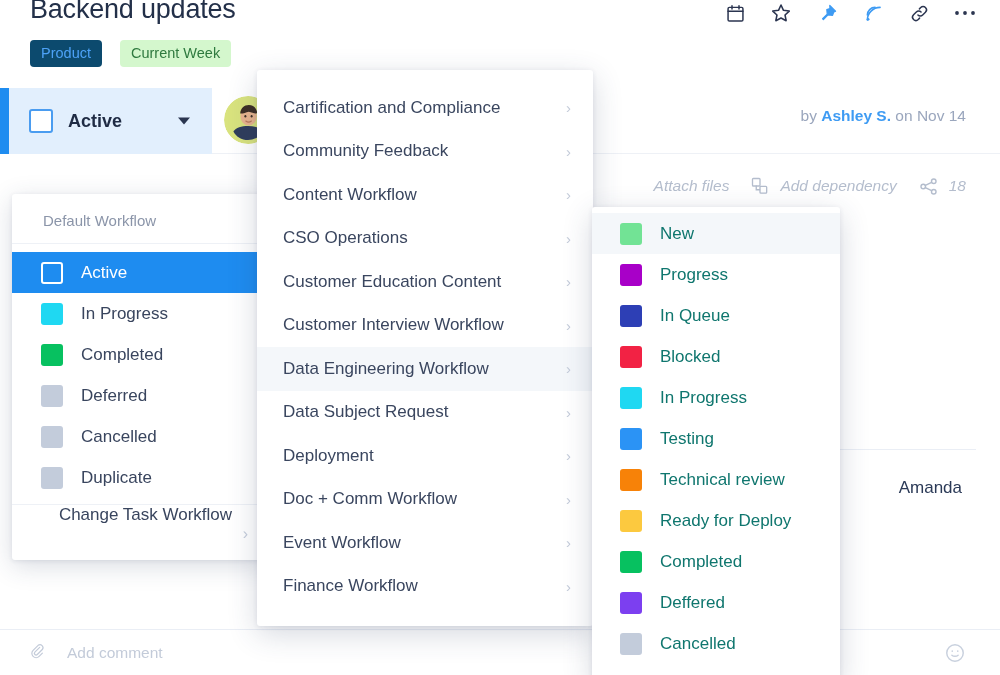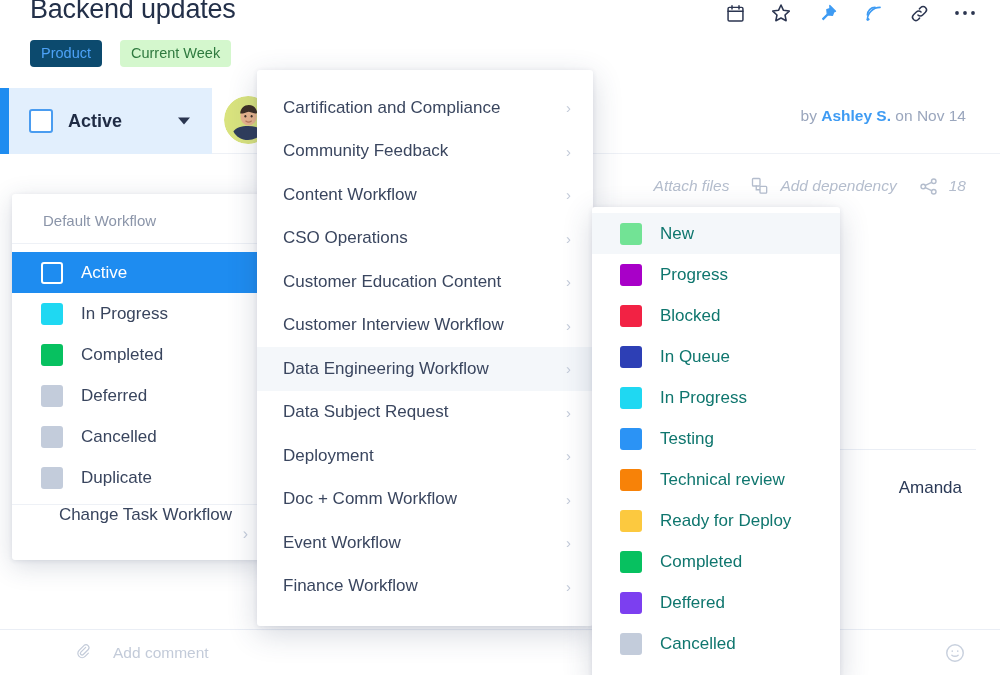--- a/index.html
+++ b/index.html
@@ -91,21 +91,21 @@
   .dv-ic.sep { border-left: 1px solid #eaeef5; border-right: 1px solid #eaeef5; padding: 0 14px; margin: 0; }
 
   .amanda {
     position: absolute; right: 38px; top: 478px;
     font-size: 17px; color: #2b3a57;
   }
 
   .comment-bar {
     position: absolute; left: 0; right: 0; bottom: 0; height: 46px;
     border-top: 1px solid #eaeef5; background: #fff;
-    display: flex; align-items: center; padding-left: 46px;
+    display: flex; align-items: center;
   }
   .comment-left { display: flex; align-items: center; gap: 22px; margin-left: 28px; color: #c3cbd9; font-size: 15.5px; }
   .comment-right { margin-left: auto; margin-right: 34px; display: flex; align-items: center; }
 
   
   .menu1 {
     position: absolute; left: 12px; top: 154px; width: 258px;
     background: #ffffff; border-radius: 3px;
     box-shadow: 0 6px 26px rgba(45,60,95,0.18), 0 1px 4px rgba(45,60,95,0.10);
     padding-top: 6px; z-index: 20; margin-top: 40px;
@@ -390,28 +390,28 @@
 <div class="menu3">
   <div class="m3-item hov">
     <span class="m3-sw" style="background:#72e395"></span>
     <span>New</span>
   </div>
   <div class="m3-item">
     <span class="m3-sw" style="background:#a800c8"></span>
     <span>Progress</span>
   </div>
   <div class="m3-item">
+    <span class="m3-sw" style="background:#2d3fb5"></span>
+    <span>In Queue</span>
+  </div>
+  <div class="m3-item">
     <span class="m3-sw" style="background:#f22244"></span>
     <span>Blocked</span>
   </div>
   <div class="m3-item">
-    <span class="m3-sw" style="background:#2d3fb5"></span>
-    <span>In Queue</span>
-  </div>
-  <div class="m3-item">
     <span class="m3-sw" style="background:#1fd8f2"></span>
     <span>In Progress</span>
   </div>
   <div class="m3-item">
     <span class="m3-sw" style="background:#2b93f5"></span>
     <span>Testing</span>
   </div>
   <div class="m3-item">
     <span class="m3-sw" style="background:#f78208"></span>
     <span>Technical review</span>

